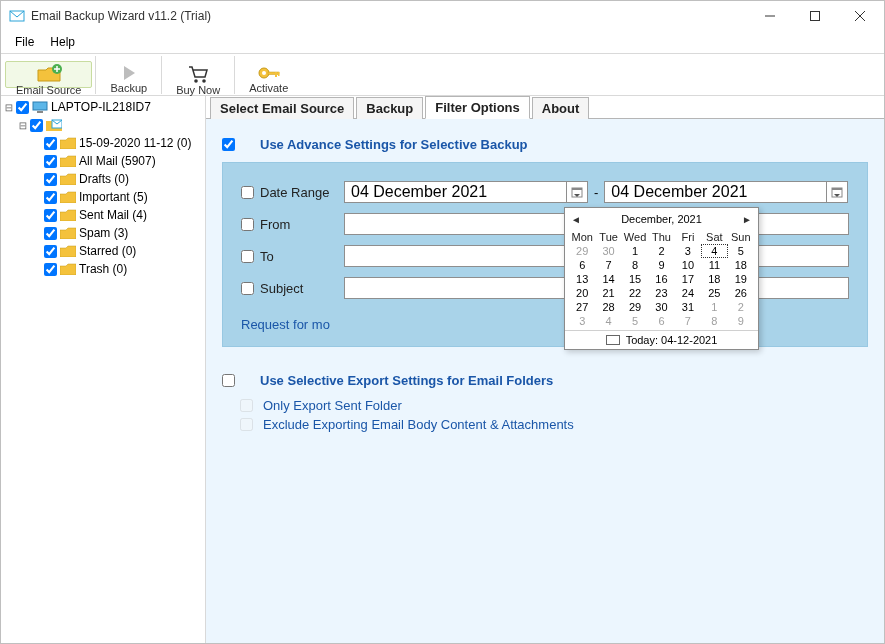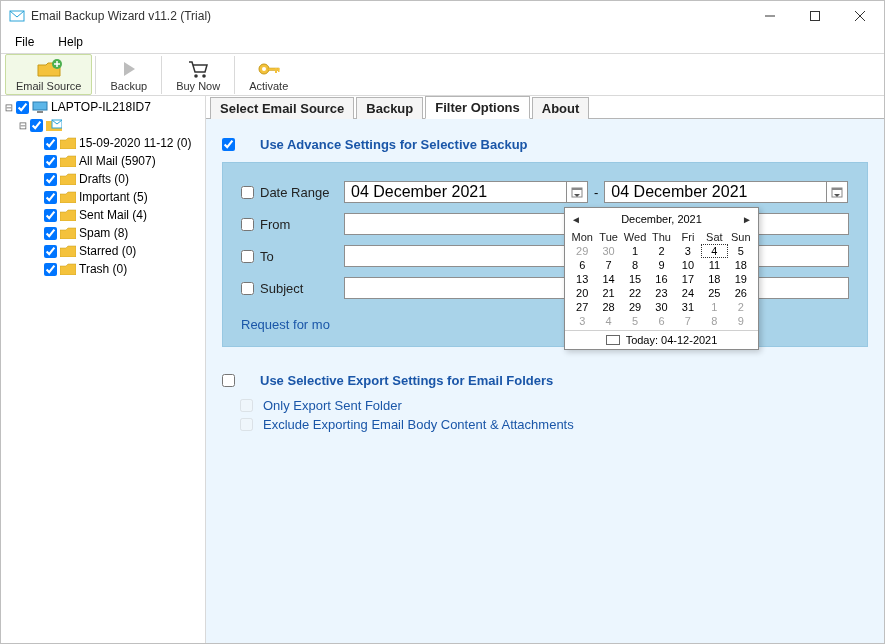--- a/index.html
+++ b/index.html
@@ -1,24 +1,24 @@
 <!DOCTYPE html>
 <html><head>
 <meta charset="utf-8">
 <style>
 * { box-sizing: border-box; margin: 0; padding: 0; font-family: "Segoe UI", Tahoma, sans-serif; }
 body { width: 885px; height: 644px; background: #fff; overflow: hidden; border: 1px solid #bfbfbf; }
 .titlebar { height: 30px; display: flex; align-items: center; padding: 0 2px 0 8px; font-size: 12px; color: #333; }
 .titlebar-icon { width: 16px; height: 16px; margin-right: 6px; display: inline-flex; align-items: center; justify-content: center; }
 .titlebar-spacer { flex: 1; }
 .titlebar-btn { width: 45px; height: 28px; display: flex; align-items: center; justify-content: center; font-size: 12px; color: #333; }
-.menubar { height: 22px; display: flex; align-items: center; padding: 0 6px; font-size: 12px; gap: 8px; }
+.menubar { height: 22px; display: flex; align-items: center; padding: 0 6px; font-size: 12px; gap: 0; }
 .menubar span { padding: 2px 8px; }
 .toolbar { height: 43px; border-top: 1px solid #d9d9d9; border-bottom: 1px solid #d9d9d9; display: flex; align-items: center; padding: 0 4px; }
-.toolbtn { display: flex; flex-direction: column; align-items: center; justify-content: center; padding: 2px 10px; font-size: 11px; color: #333; height: 41px; border: 1px solid transparent; }
+.toolbtn { display: flex; flex-direction: column; align-items: center; justify-content: flex-start; padding: 2px 10px; font-size: 11px; color: #333; height: 27px; border: 1px solid transparent; }
 .toolbtn.sel { border: 1px solid #c8dca0; background: #f2f9e7; border-radius: 2px; }
 .toolbtn .ticon { height: 22px; display: flex; align-items: center; justify-content: center; }
 .toolbtn span.lbl { font-size: 11px; }
 .tooldiv { width: 1px; height: 38px; background: #d9d9d9; margin: 0 3px; }
 .body { display: flex; height: calc(644px - 30px - 22px - 43px - 2px); }
 .sidebar { width: 205px; border-right: 1px solid #d9d9d9; font-size: 12px; padding: 2px 0; overflow: hidden; }
 .tree-row { display: flex; align-items: center; height: 18px; white-space: nowrap; }
 .tree-exp { width: 12px; text-align: center; color: #666; font-size: 10px; }
 .tree-chk { margin: 0 3px 0 1px; }
 .tree-ico { width: 16px; height: 14px; margin-right: 3px; display: inline-flex; align-items: center; justify-content: center; }
@@ -209,21 +209,21 @@
           </span>
           <span>Sent Mail (4)</span>
         </div>
         <div class="tree-row" style="padding-left: 42px;">
           <input type="checkbox" checked="" class="tree-chk" style="">
           <span class="tree-ico">
             <svg width="16" height="12">
               <path d="M0 3 L6 3 L8 1 L16 1 L16 12 L0 12 Z" fill="#f4c23c" stroke="#c79a18" stroke-width=".5"></path>
             </svg>
           </span>
-          <span>Spam (8)</span>
+          <span>Spam (3)</span>
         </div>
         <div class="tree-row" style="padding-left: 42px;">
           <input type="checkbox" checked="" class="tree-chk" style="">
           <span class="tree-ico">
             <svg width="16" height="12">
               <path d="M0 3 L6 3 L8 1 L16 1 L16 12 L0 12 Z" fill="#f4c23c" stroke="#c79a18" stroke-width=".5"></path>
             </svg>
           </span>
           <span>Starred (0)</span>
         </div>

